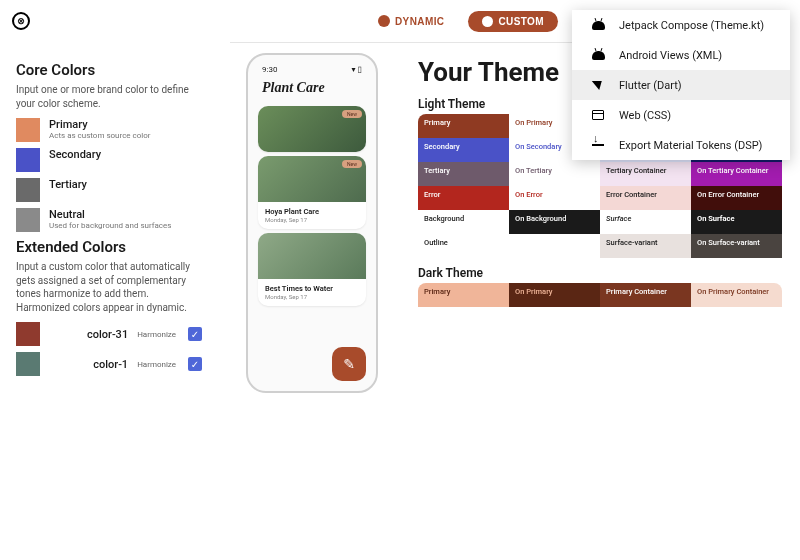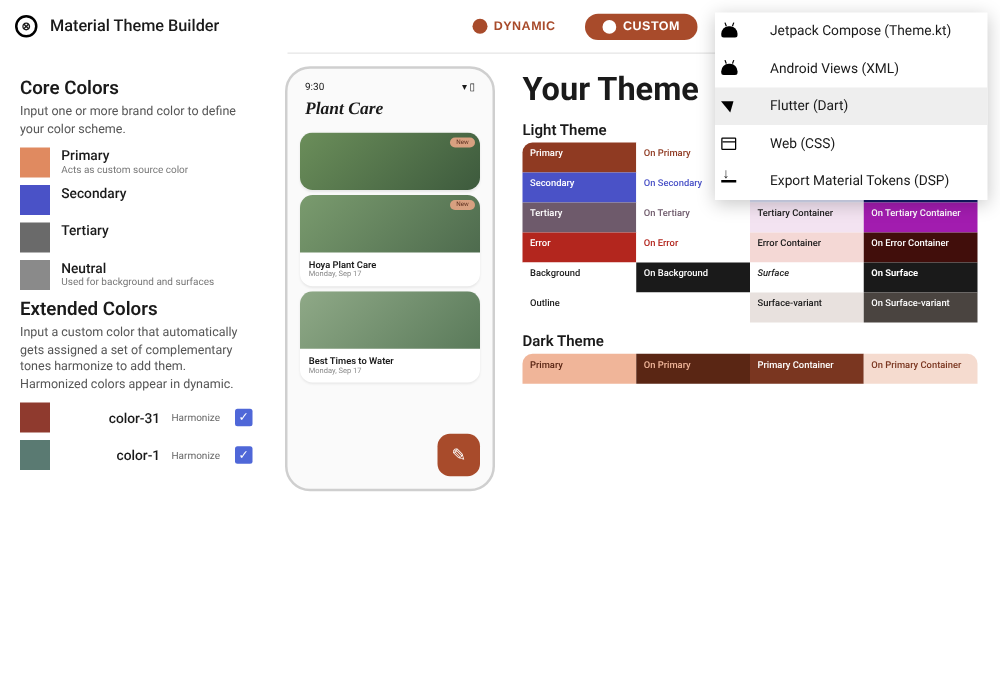--- a/index.html
+++ b/index.html
@@ -27,21 +27,21 @@
 .sw { width:24px; height:24px; flex:none; }
 .crow .txt { font-size:11px; font-weight:500; }
 .crow .sub { font-size:8px; color:#777; display:block; }
 .xrow { display:flex; align-items:center; gap:9px; margin:6px 0; }
 .xrow .name { flex:1; font-size:11px; font-weight:500;text-align:right; }
 .xrow .harm { font-size:8px; color:#666; margin-right:3px; }
 .chk { width:14px; height:14px; background:#4f67d8; display:flex; align-items:center; justify-content:center; color:#fff; font-size:10px; border-radius:2px; }
 
 
 .mid { width:188px; padding-top:10px; display:flex; justify-content:center; }
-.phone { width:168px; height:340px; border:2px solid #cfcfcf; border-radius:20px; padding:8px 8px 8px; position:relative; background:#fafafa; overflow:hidden; }
+.phone { width:132px; height:340px; border:2px solid #cfcfcf; border-radius:20px; padding:8px 8px 8px; position:relative; background:#fafafa; overflow:hidden; }
 .statusbar { display:flex; justify-content:space-between; font-size:8px; padding:2px 6px 4px; }
 .ptitle { font-family:Georgia,serif; font-style:italic; font-weight:bold; font-size:14px; padding:2px 6px 6px; }
 .card { background:#fff; border-radius:10px; margin:4px 2px; overflow:hidden; box-shadow:0 1px 2px rgba(0,0,0,.08); }
 .cimg { height:46px; background:linear-gradient(135deg,#6b8e5a,#3d5a3d); position:relative; }
 .cimg.b { background:linear-gradient(135deg,#7a9b6e,#4e6b4e); }
 .cimg.c { background:linear-gradient(135deg,#8fa987,#5a7a5a); }
 .badge { position:absolute; top:4px; right:4px; background:#d8a080; color:#5a2e1e; font-size:5px; padding:1px 5px; border-radius:6px; }
 .ctext { padding:5px 7px 6px; }
 .ctitle { font-size:7.5px; font-weight:600; }
 .cdate { font-size:6px; color:#888; }
@@ -55,39 +55,38 @@
 .cell { height:24px; padding:4px 6px; color:#fff; font-weight:500; white-space:nowrap; overflow:hidden; }
 .lt { color:#1a1a1a; }
 .grid.top .cell:first-child { border-top-left-radius:8px; }
 .grid.top .cell:last-child { border-top-right-radius:8px; }
 .grid.bot .cell:first-child { border-bottom-left-radius:8px; }
 .grid.dk .cell:first-child { border-top-left-radius:8px; }
 .grid.dk .cell:last-child { border-top-right-radius:8px; }
 
 
 .export { position:absolute; top:10px; right:10px; width:218px; background:#fff; box-shadow:0 3px 14px rgba(0,0,0,.22); z-index:10; }
-.eitem { display:flex; align-items:flex-start; gap:26px; padding:8px 4px; font-size:11px; cursor:pointer; }
+.eitem { display:flex; align-items:center; gap:14px; padding:8px 19px; font-size:11px; cursor:pointer; }
 .eitem.sel { background:#eee; }
 .eicon { width:14px; height:14px; display:flex; align-items:center; justify-content:center; font-size:11px; }
 .android { width:13px; height:9px; background:#000; border-radius:6px 6px 2px 2px; position:relative; }
 .android:before,.android:after { content:''; position:absolute; top:-3px; width:1px; height:3px; background:#000; }
 .android:before { left:3px; transform:rotate(-20deg); }
 .android:after { right:3px; transform:rotate(20deg); }
 .flutter { width:0; height:0; border-left:5px solid transparent; border-right:5px solid transparent; border-bottom:9px solid #000; transform:rotate(180deg) skewX(15deg); }
 .web { width:12px; height:10px; border:1.5px solid #000; border-radius:1px; position:relative; }
 .web:before { content:''; position:absolute; top:2px; left:0; right:0; height:1px; background:#000; }
 .dl { width:12px; height:2px; background:#000; position:relative; }
 .dl:before { content:'↓'; position:absolute; top:-12px; left:1px; font-size:11px; }
 </style>
 </head>
 <body>
 
 <div class="topbar">
   <div class="logo">⊗</div>
-  <div class="app-title">Material Theme Builder</div>
   <div class="topbar-spacer"></div>
   <button class="btn dynamic">
     <span class="dot"></span>
     <span>DYNAMIC</span>
   </button>
   <button class="btn custom">
     <span class="palette"></span>
     <span>CUSTOM</span>
   </button>
   <div style="width:220px"></div>

